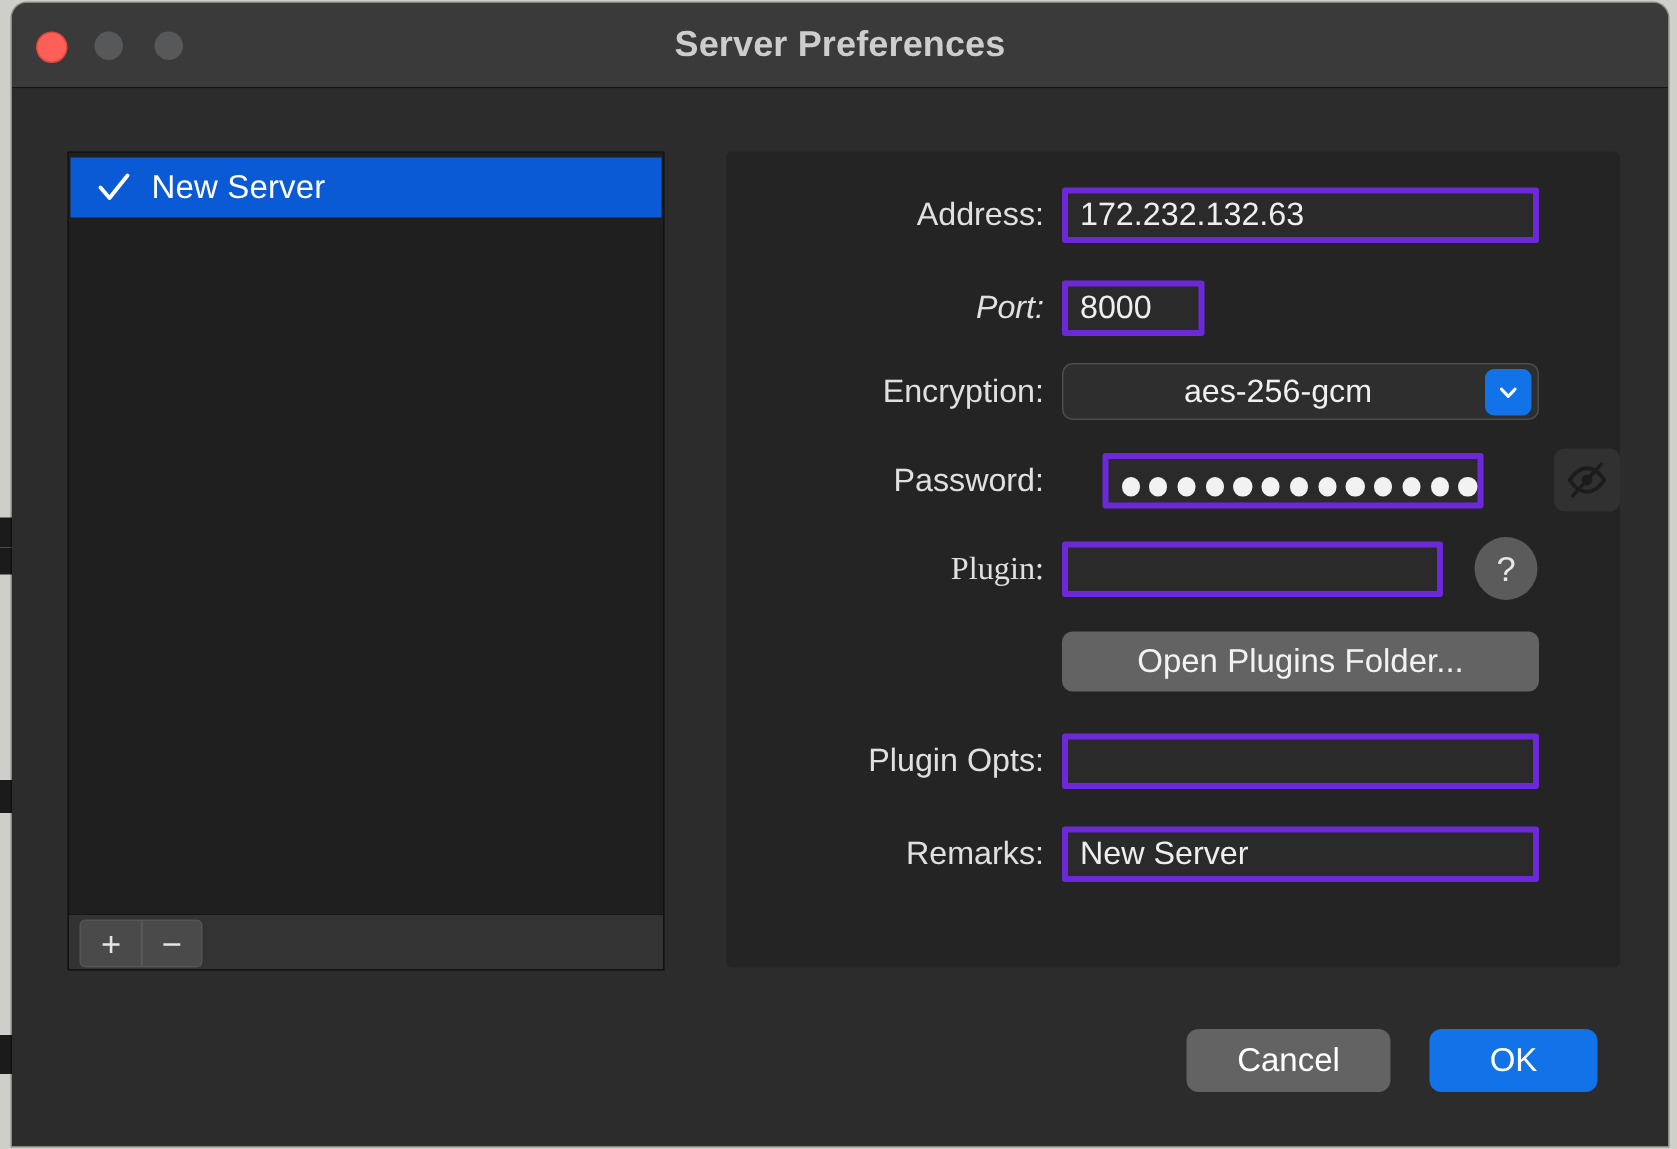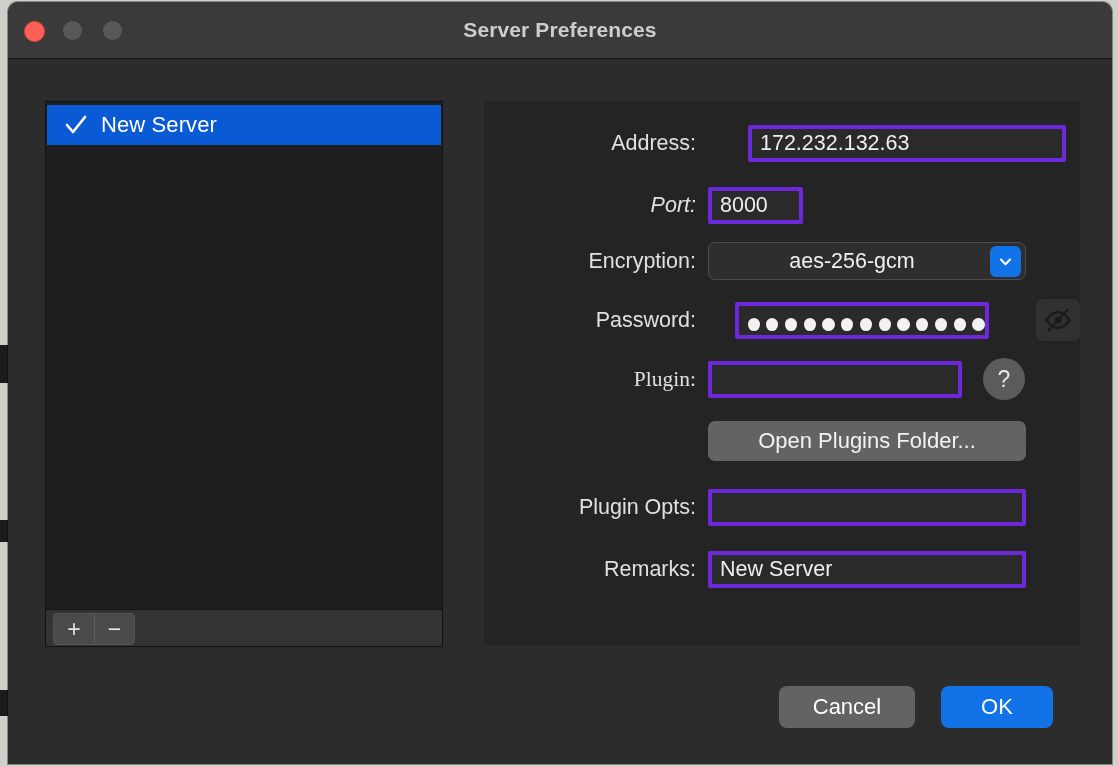--- a/index.html
+++ b/index.html
@@ -64,21 +64,21 @@
   .traffic.max    { left: 95px;  background: #56585a; }
 
   .window-title {
     position: absolute;
     left: 0; top: 0;
     width: 1104px;
     height: 56px;
     line-height: 56px;
     text-align: center;
     color: #cdcdcd;
-    font-size: 21px;
+    font-size: 24px;
     font-weight: bold;
     letter-spacing: 0.1px;
   }
 
   
   .content {
     position: absolute;
     left: 0;
     top: 57px;
     width: 1104px;
@@ -285,20 +285,21 @@
 
   
   .footer-btn {
     position: absolute;
     height: 42px;
     border: none;
     border-radius: 8px;
     font-size: 22px;
     font-family: "Liberation Sans", sans-serif;
     padding: 0;
+    margin-left: 12px;
   }
   .btn-cancel { background: #636363; color: #ffffff; }
   .btn-ok     { background: #1273e8; color: #ffffff; }
 </style>
 </head>
 <body>
 
 <div id="screen">
 
   <div class="desktop-strip"></div>
@@ -335,21 +336,21 @@
           <div class="seg-group">
             <button class="seg-btn">+</button>
             <button class="seg-btn">−</button>
           </div>
         </div>
 
       </div>
 
       <div class="detail-panel">
 
-        <div class="form-row" style="top:22px;left:0;width:596px;gap:40px;">
+        <div class="form-row" style="top:22px;left:0;width:596px;">
           <span class="f-label" style="width:224px;">Address:</span>
           <input class="f-input" style="width: 318px;" type="text" value="172.232.132.63">
         </div>
 
         <div class="form-row" style="top:84px;left:0;width:596px;">
           <span class="f-label" style="width:224px;font-style:italic;">Port:</span>
           <input class="f-input" style="width: 95px;" type="text" value="8000">
         </div>
 
         <div class="form-row" style="top:140px;left:0;width:596px;">

